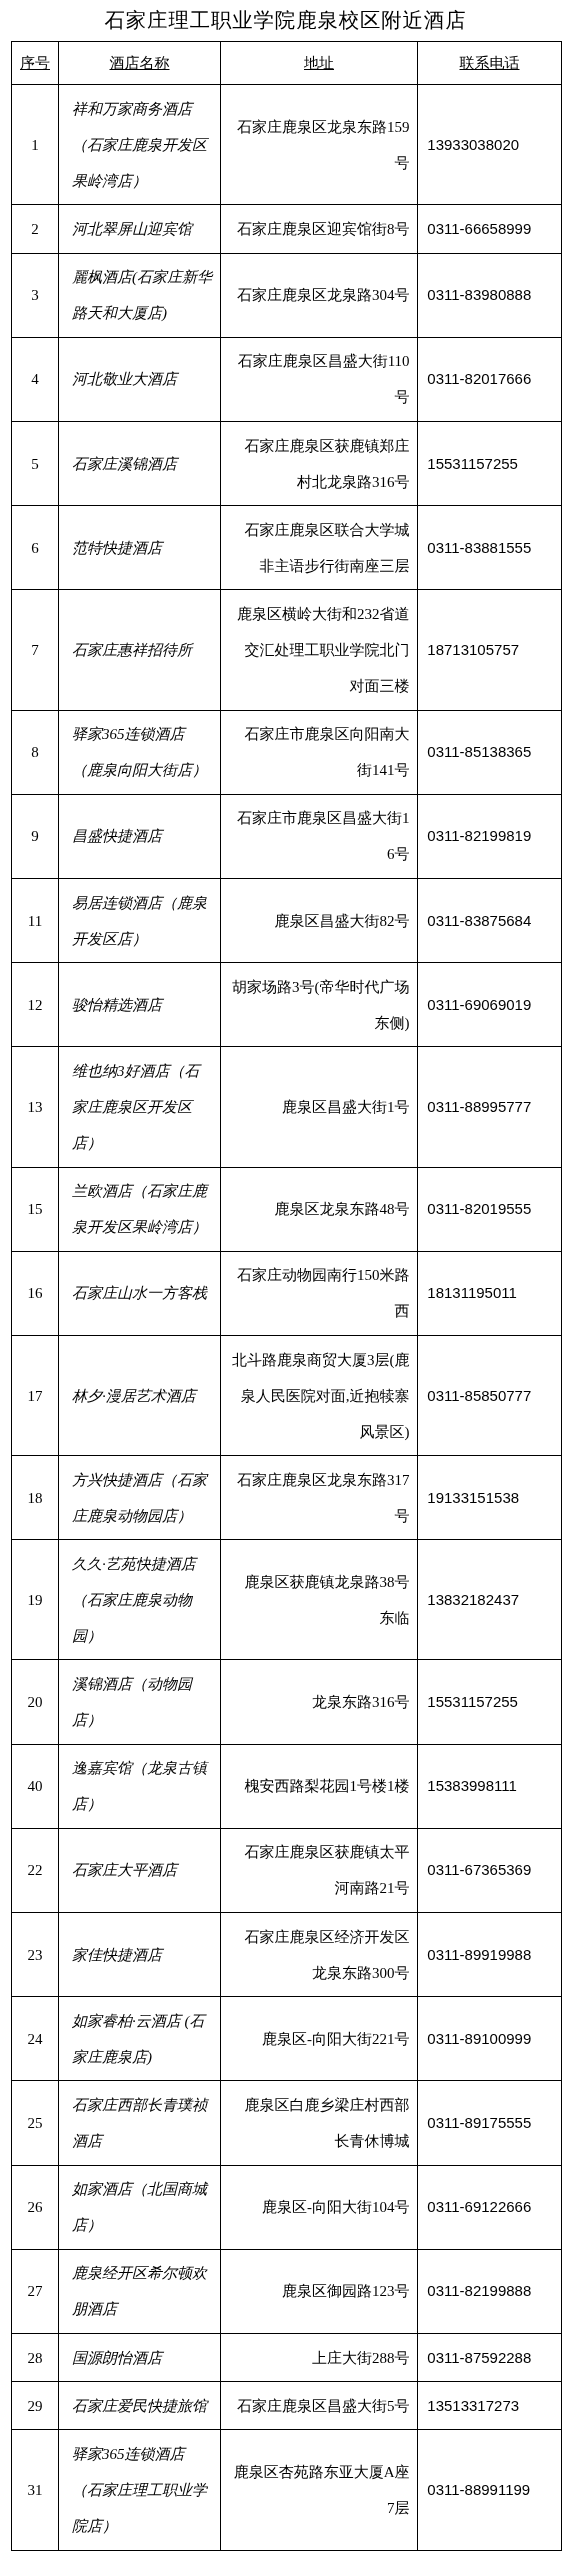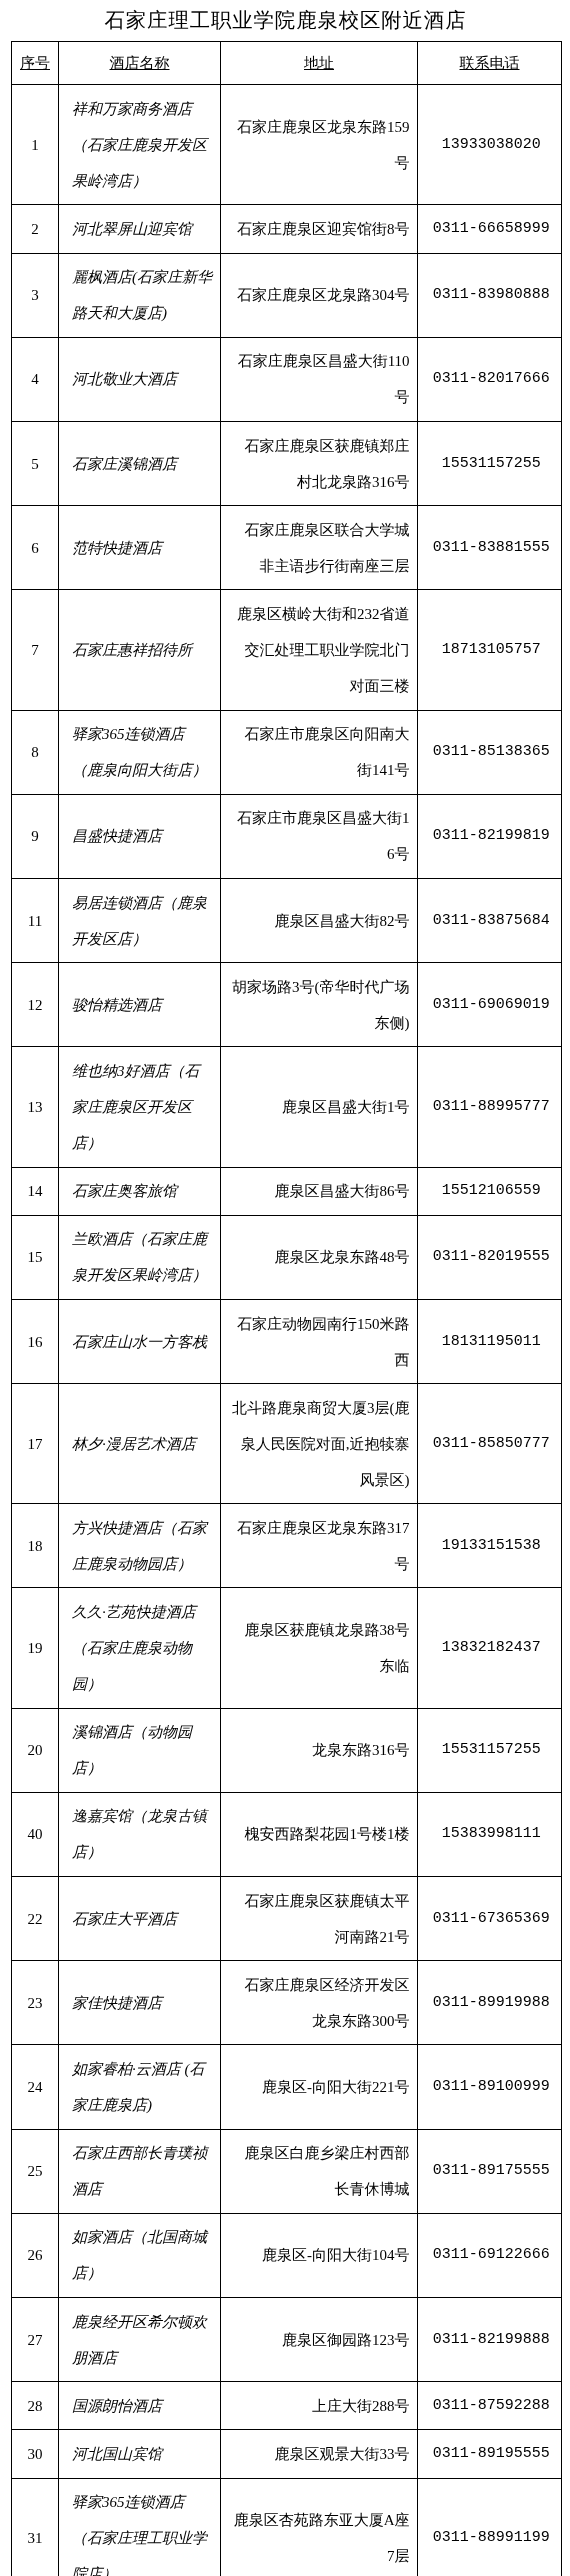--- a/index.html
+++ b/index.html
@@ -60,23 +60,23 @@
   td.cell-name {
     text-align: left;
     padding: 5.6px 7.4px 5.6px 13px;
     font-style: italic;
   }
   td.cell-addr {
     text-align: right;
     padding: 5.6px 7.4px 5.6px 9.3px;
   }
   td.cell-phone {
-    text-align: center;
+    text-align: left;
     padding: 5.6px 5.6px 5.6px 9.3px;
-    font-family: Liberation Mono, monospace;
+    font-family: Liberation Sans, sans-serif;
   }
 </style>
 </head>
 <body>
 
 <div class="page">
   <div class="doc-title">石家庄理工职业学院鹿泉校区附近酒店</div>
 
   <table class="hotel-table">
     <colgroup>
@@ -160,26 +160,20 @@
           <td class="cell-addr">胡家场路3号(帝华时代广场东侧)</td>
           <td class="cell-phone">0311-69069019</td>
         </tr>
         <tr>
           <td class="cell-no">13</td>
           <td class="cell-name">维也纳3好酒店（石家庄鹿泉区开发区店）</td>
           <td class="cell-addr">鹿泉区昌盛大街1号</td>
           <td class="cell-phone">0311-88995777</td>
         </tr>
         <tr>
-          <td class="cell-no">14</td>
-          <td class="cell-name">石家庄奥客旅馆</td>
-          <td class="cell-addr">鹿泉区昌盛大街86号</td>
-          <td class="cell-phone">15512106559</td>
-        </tr>
-        <tr>
           <td class="cell-no">15</td>
           <td class="cell-name">兰欧酒店（石家庄鹿泉开发区果岭湾店）</td>
           <td class="cell-addr">鹿泉区龙泉东路48号</td>
           <td class="cell-phone">0311-82019555</td>
         </tr>
         <tr>
           <td class="cell-no">16</td>
           <td class="cell-name">石家庄山水一方客栈</td>
           <td class="cell-addr">石家庄动物园南行150米路西</td>
           <td class="cell-phone">18131195011</td>
@@ -250,24 +244,24 @@
           <td class="cell-addr">鹿泉区御园路123号</td>
           <td class="cell-phone">0311-82199888</td>
         </tr>
         <tr>
           <td class="cell-no">28</td>
           <td class="cell-name">国源朗怡酒店</td>
           <td class="cell-addr">上庄大街288号</td>
           <td class="cell-phone">0311-87592288</td>
         </tr>
         <tr>
-          <td class="cell-no">30</td>
-          <td class="cell-name">河北国山宾馆</td>
-          <td class="cell-addr">鹿泉区观景大街33号</td>
-          <td class="cell-phone">0311-89195555</td>
+          <td class="cell-no">29</td>
+          <td class="cell-name">石家庄爱民快捷旅馆</td>
+          <td class="cell-addr">石家庄鹿泉区昌盛大街5号</td>
+          <td class="cell-phone">13513317273</td>
         </tr>
         <tr>
           <td class="cell-no">31</td>
           <td class="cell-name">驿家365连锁酒店（石家庄理工职业学院店）</td>
           <td class="cell-addr">鹿泉区杏苑路东亚大厦A座7层</td>
           <td class="cell-phone">0311-88991199</td>
         </tr>
       </tbody>
   </table>
 </div>

